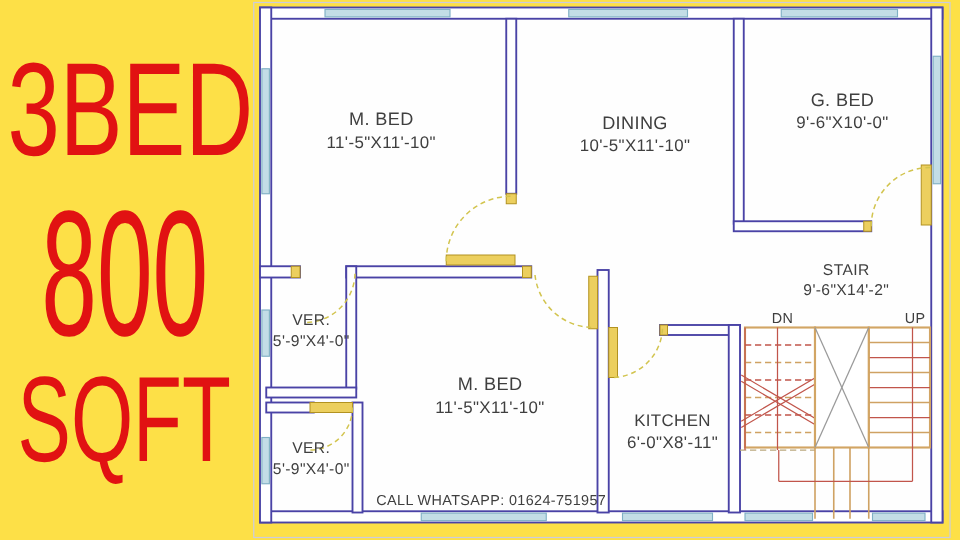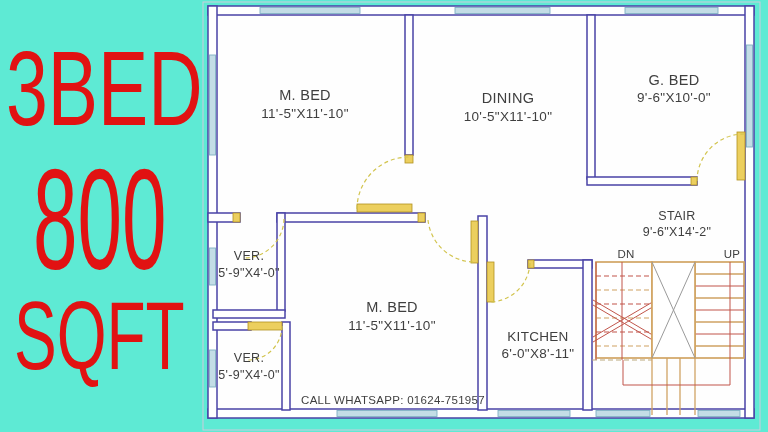--- a/index.html
+++ b/index.html
@@ -1,17 +1,17 @@
 <!DOCTYPE html>
 <html><head>
 <meta charset="utf-8">
 <style>
   html,body{margin:0;padding:0;background:#e9e9ee;}
   #canvas{
-    position:relative;width:768px;height:432px;background:#5eead4;
+    position:relative;width:768px;height:432px;background:#fde047;
     overflow:hidden;outline:1px solid #cfcfd8;
     font-family:"Liberation Sans",sans-serif;
   }
   
   .badge-line{
     position:absolute;color:#e11212;font-weight:400;line-height:1;
     transform-origin:left top;white-space:nowrap;
     font-family:"Liberation Sans",sans-serif;
   }
   #badge-1{left:6px;top:35px;font-size:106px;transform:scaleX(.71);}

